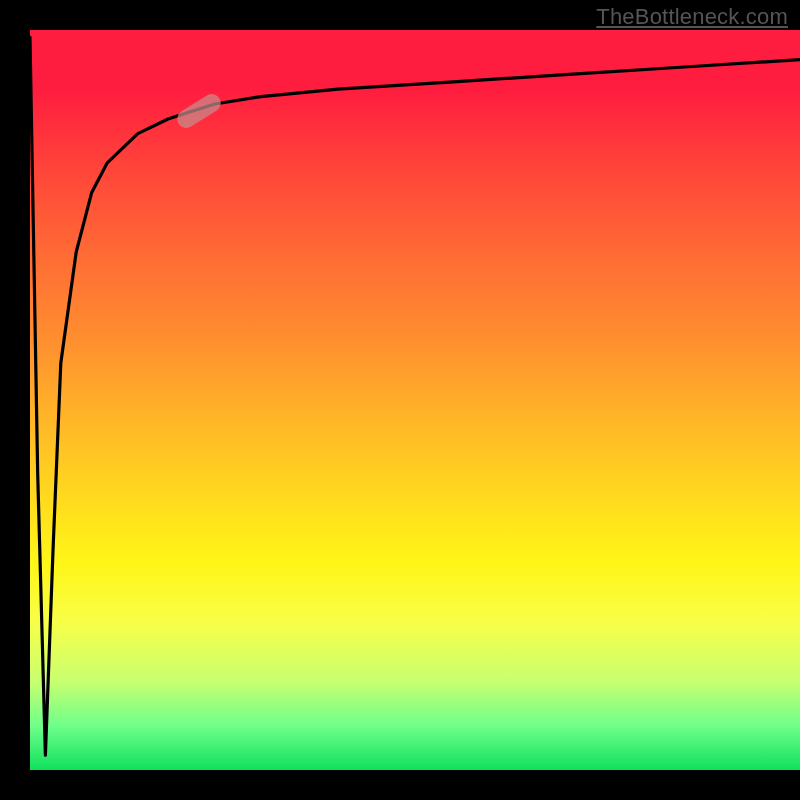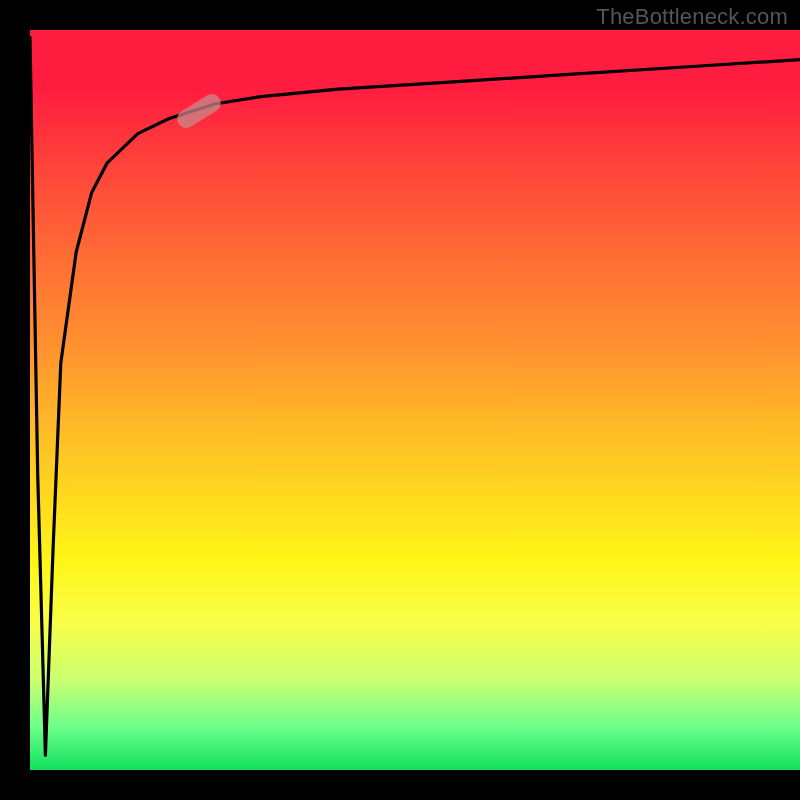--- a/index.html
+++ b/index.html
@@ -17,20 +17,21 @@
     height: 800px;
   }
   .watermark {
     position: absolute;
     top: 4px;
     right: 12px;
     color: #555;
     font-size: 22px;
     letter-spacing: 0.2px;
     z-index: 4;
+    text-decoration: underline;
   }
   
   .plot-area {
     position: absolute;
     left: 30px;
     top: 30px;
     width: 770px;   
     height: 740px;  
     overflow: hidden;
   }

